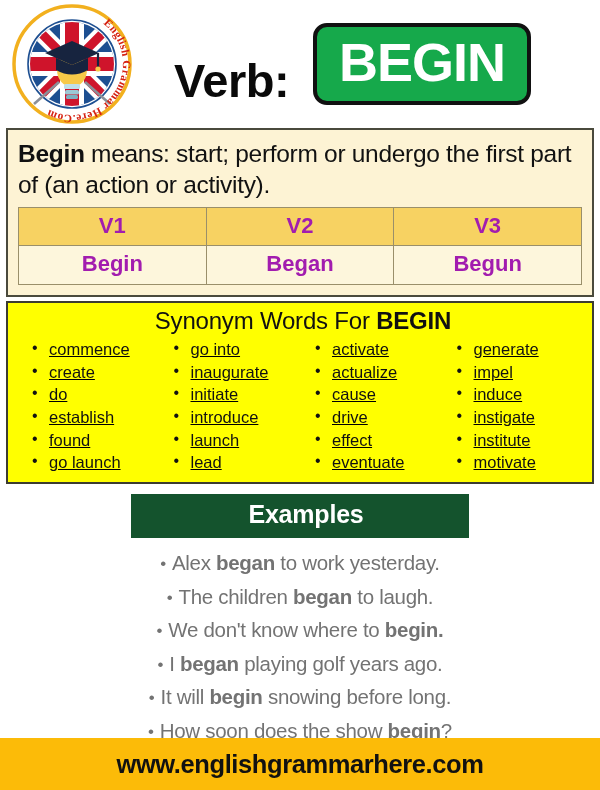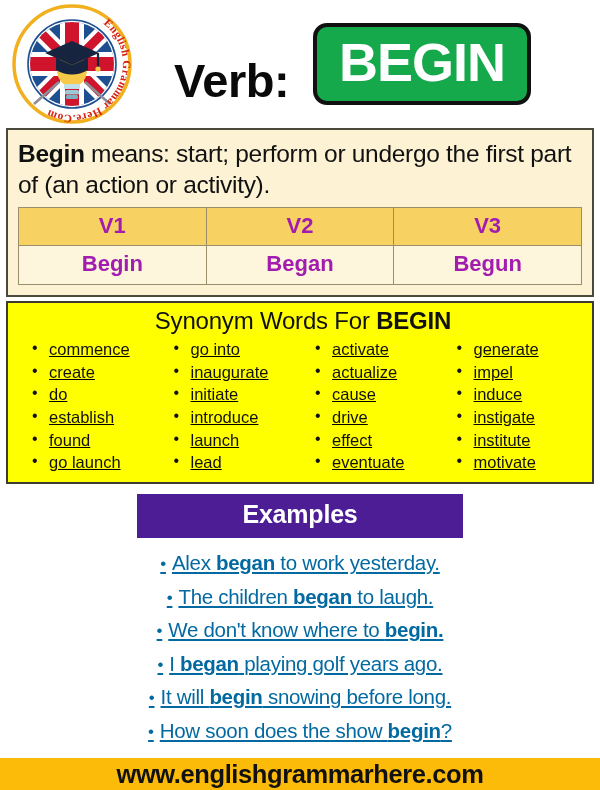--- a/index.html
+++ b/index.html
@@ -157,52 +157,51 @@
 
   
   .examples-section {
     margin-top: 10px;
     text-align: center;
   }
   .examples-banner {
     display: block;
     width: 326px;
     margin: 0 auto;
-    background: #4c1d95;
+    background: #14532d;
     color: #ffffff;
     font-size: 25px;
     font-weight: bold;
-    padding: 6px 0 9px 0;
+    padding: 6px 0 9px 12px;
     letter-spacing: -0.2px;
   }
   .examples-list {
     margin-top: 9px;
   }
   .example-item {
     font-size: 20.5px;
     line-height: 1.0;
-    color: #0369a1;
+    color: #737373;
     padding: 6.5px 0;
     letter-spacing: -0.3px;
-    text-decoration: underline;
   }
   .example-item b { font-weight: bold; }
   .example-bullet {
     font-size: 17px;
     padding-right: 6px;
     vertical-align: 1px;
   }
 
   
   .footer {
     position: absolute;
     left: 0;
     bottom: 0;
     width: 600px;
-    height: 32px;
+    height: 52px;
     background: #fcbb08;
     display: flex;
     align-items: center;
     justify-content: center;
   }
   .footer-text {
     font-size: 25.5px;
     font-weight: bold;
     color: #111111;
     letter-spacing: -0.4px;

